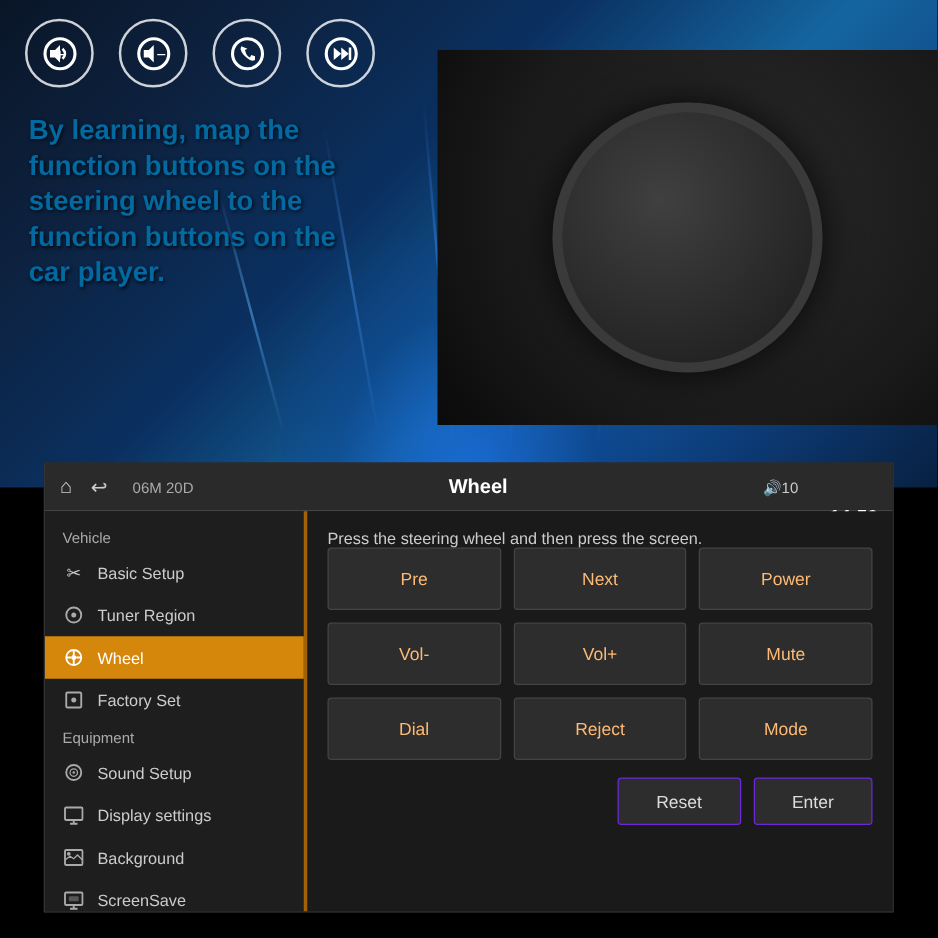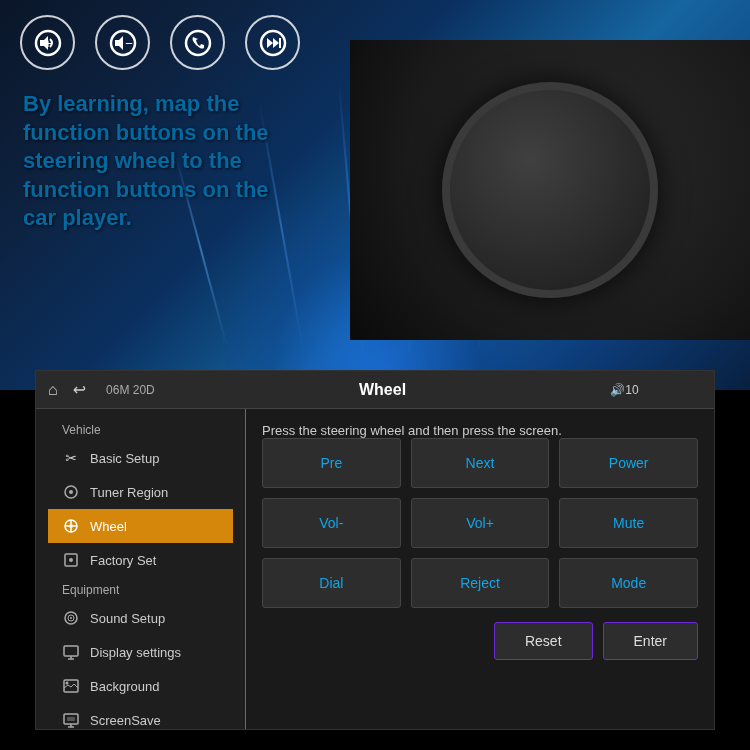--- a/index.html
+++ b/index.html
@@ -152,22 +152,22 @@
     
     .content-area {
       display: flex;
       height: calc(100% - 38px);
     }
 
     
     .sidebar {
       width: 210px;
       background: #1e1e1e;
-      border-right: 1px solid #a16207;
-      padding: 8px 12px;
+      border-right: 3px solid #a16207;
+      padding: 8px 0;
     }
 
     .sidebar-section-label {
       color: #aaa;
       font-size: 12px;
       padding: 6px 14px 4px;
     }
 
     .sidebar-item {
       display: flex;
@@ -210,21 +210,21 @@
     .btn-grid {
       display: grid;
       grid-template-columns: repeat(3, 1fr);
       gap: 10px;
       margin-bottom: 14px;
     }
 
     .wheel-btn {
       background: #2d2d2d;
       border: 1px solid #444;
-      color: #0ea5e9;
+      color: #fdba74;
       padding: 16px 10px;
       font-size: 14px;
       cursor: pointer;
       border-radius: 3px;
       text-align: center;
     }
 
     
     .action-row {
       display: flex;

